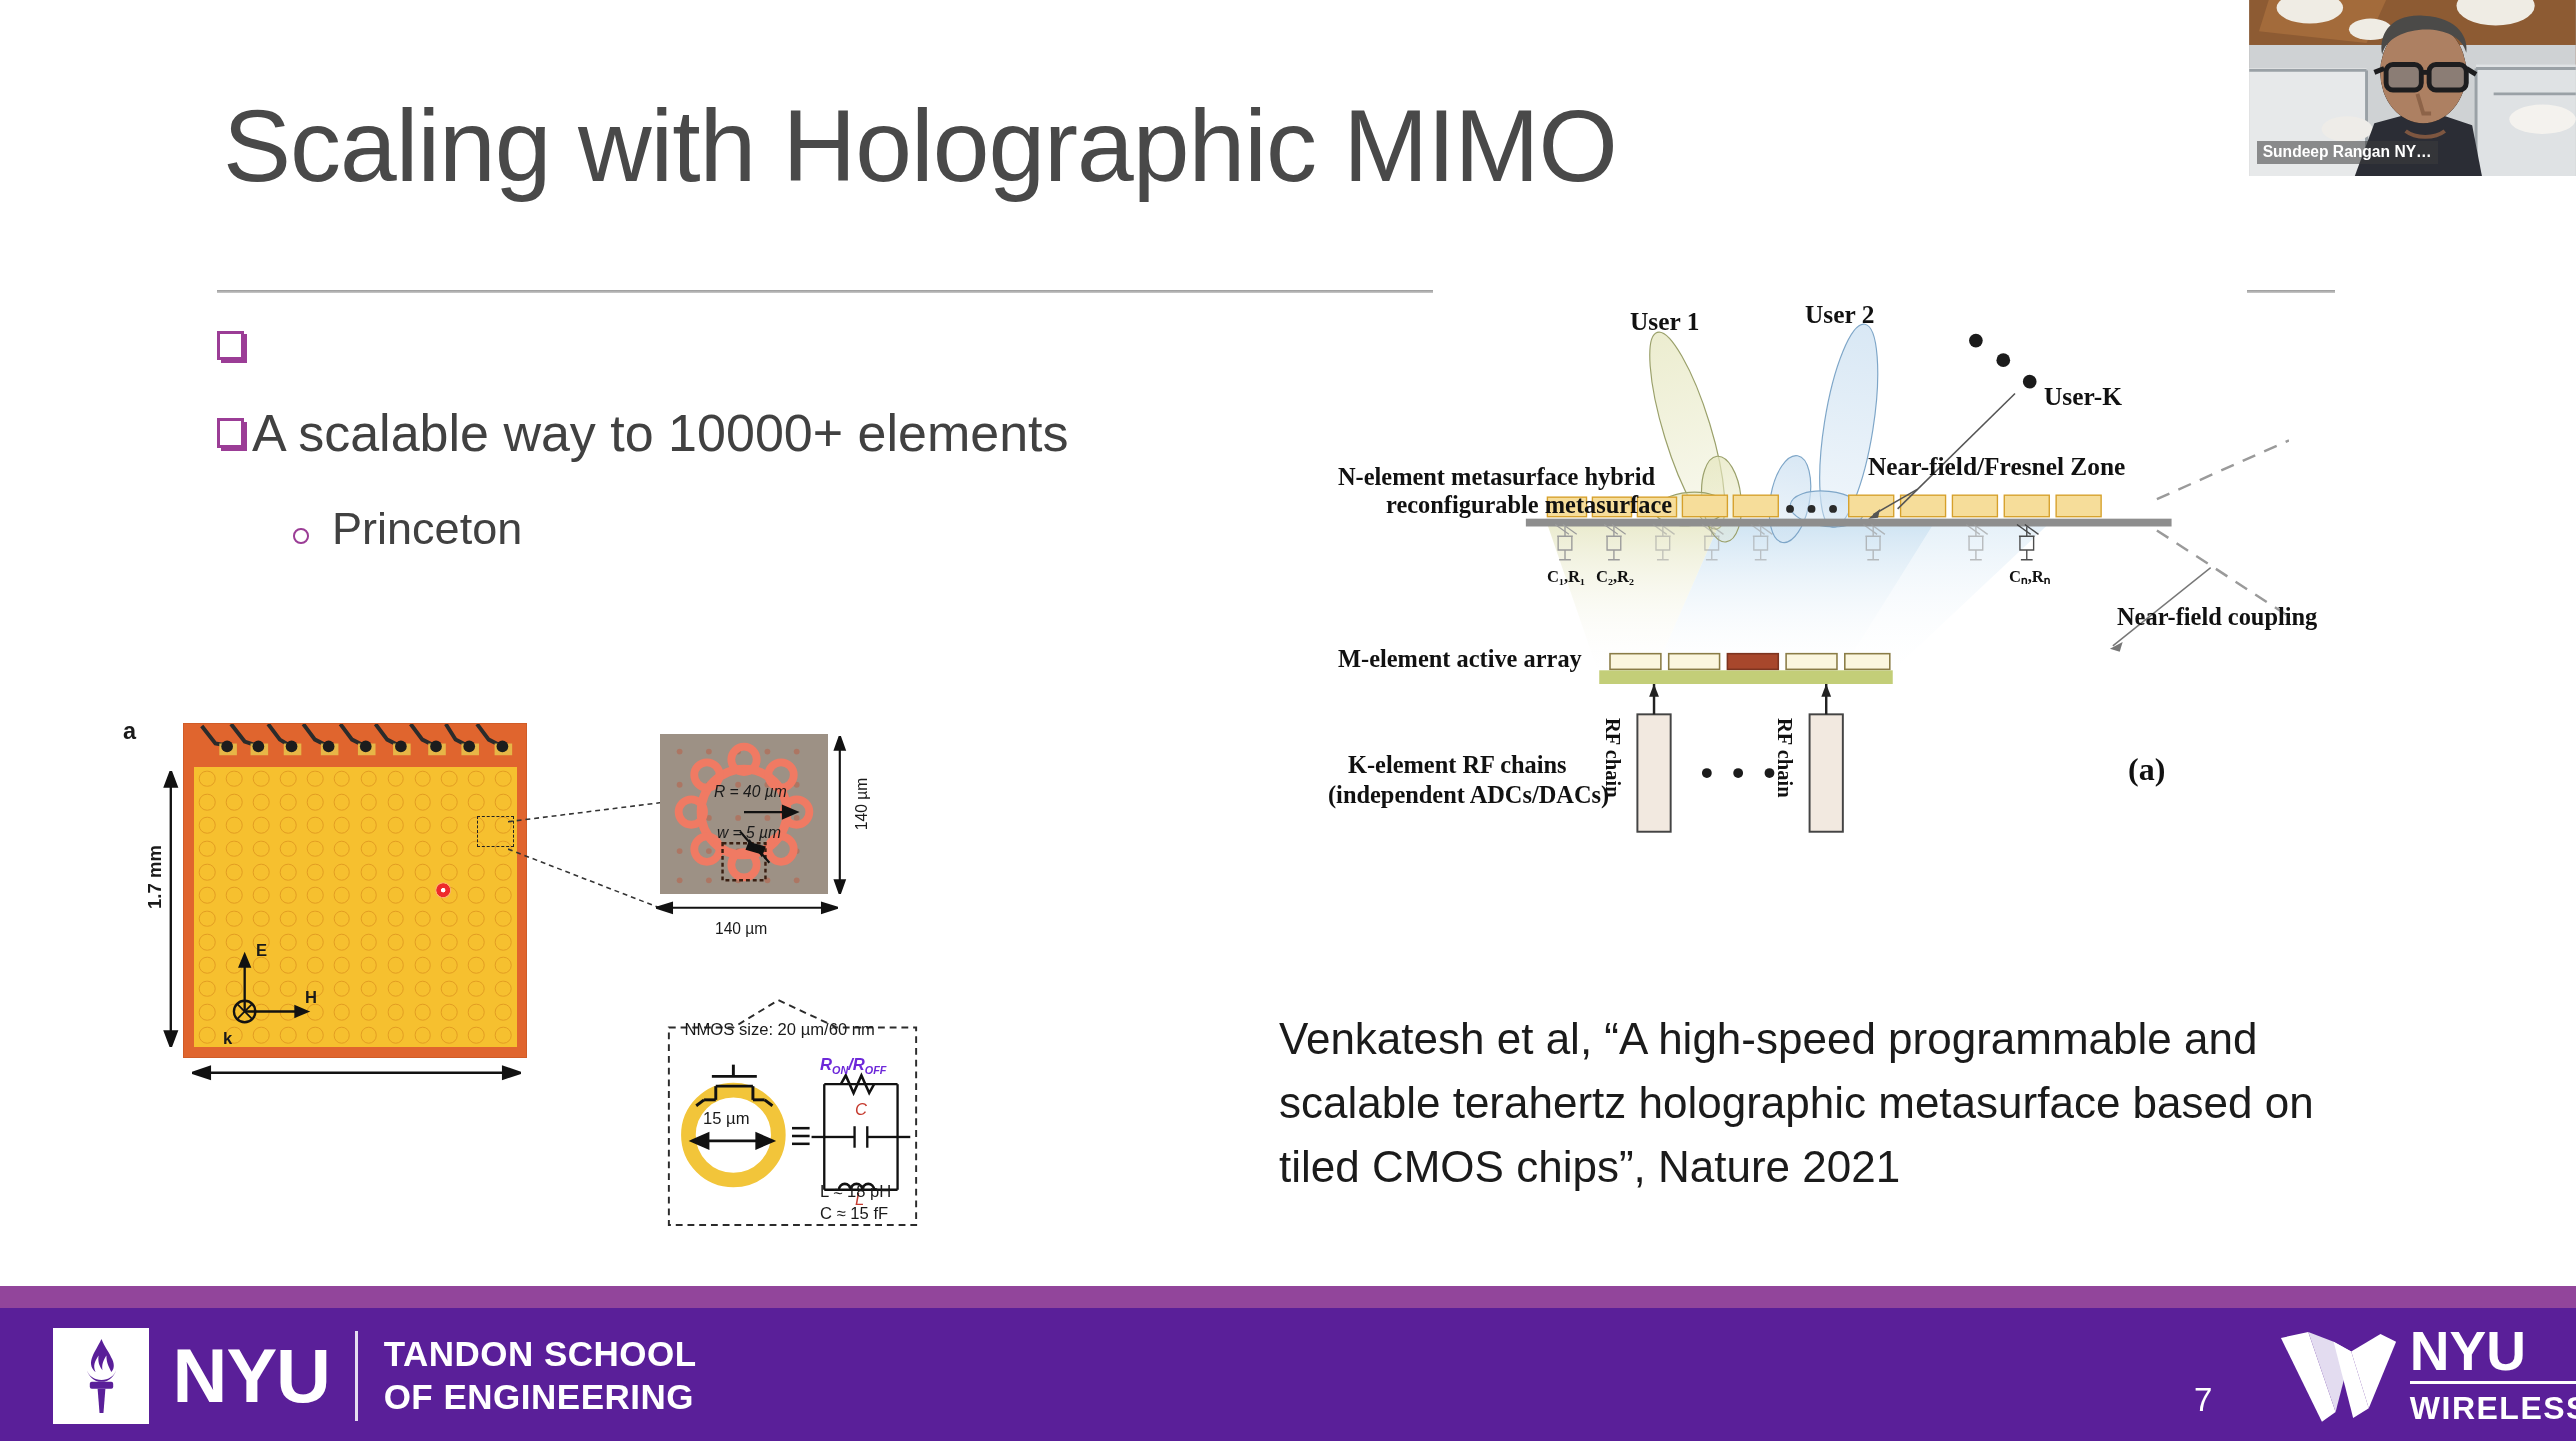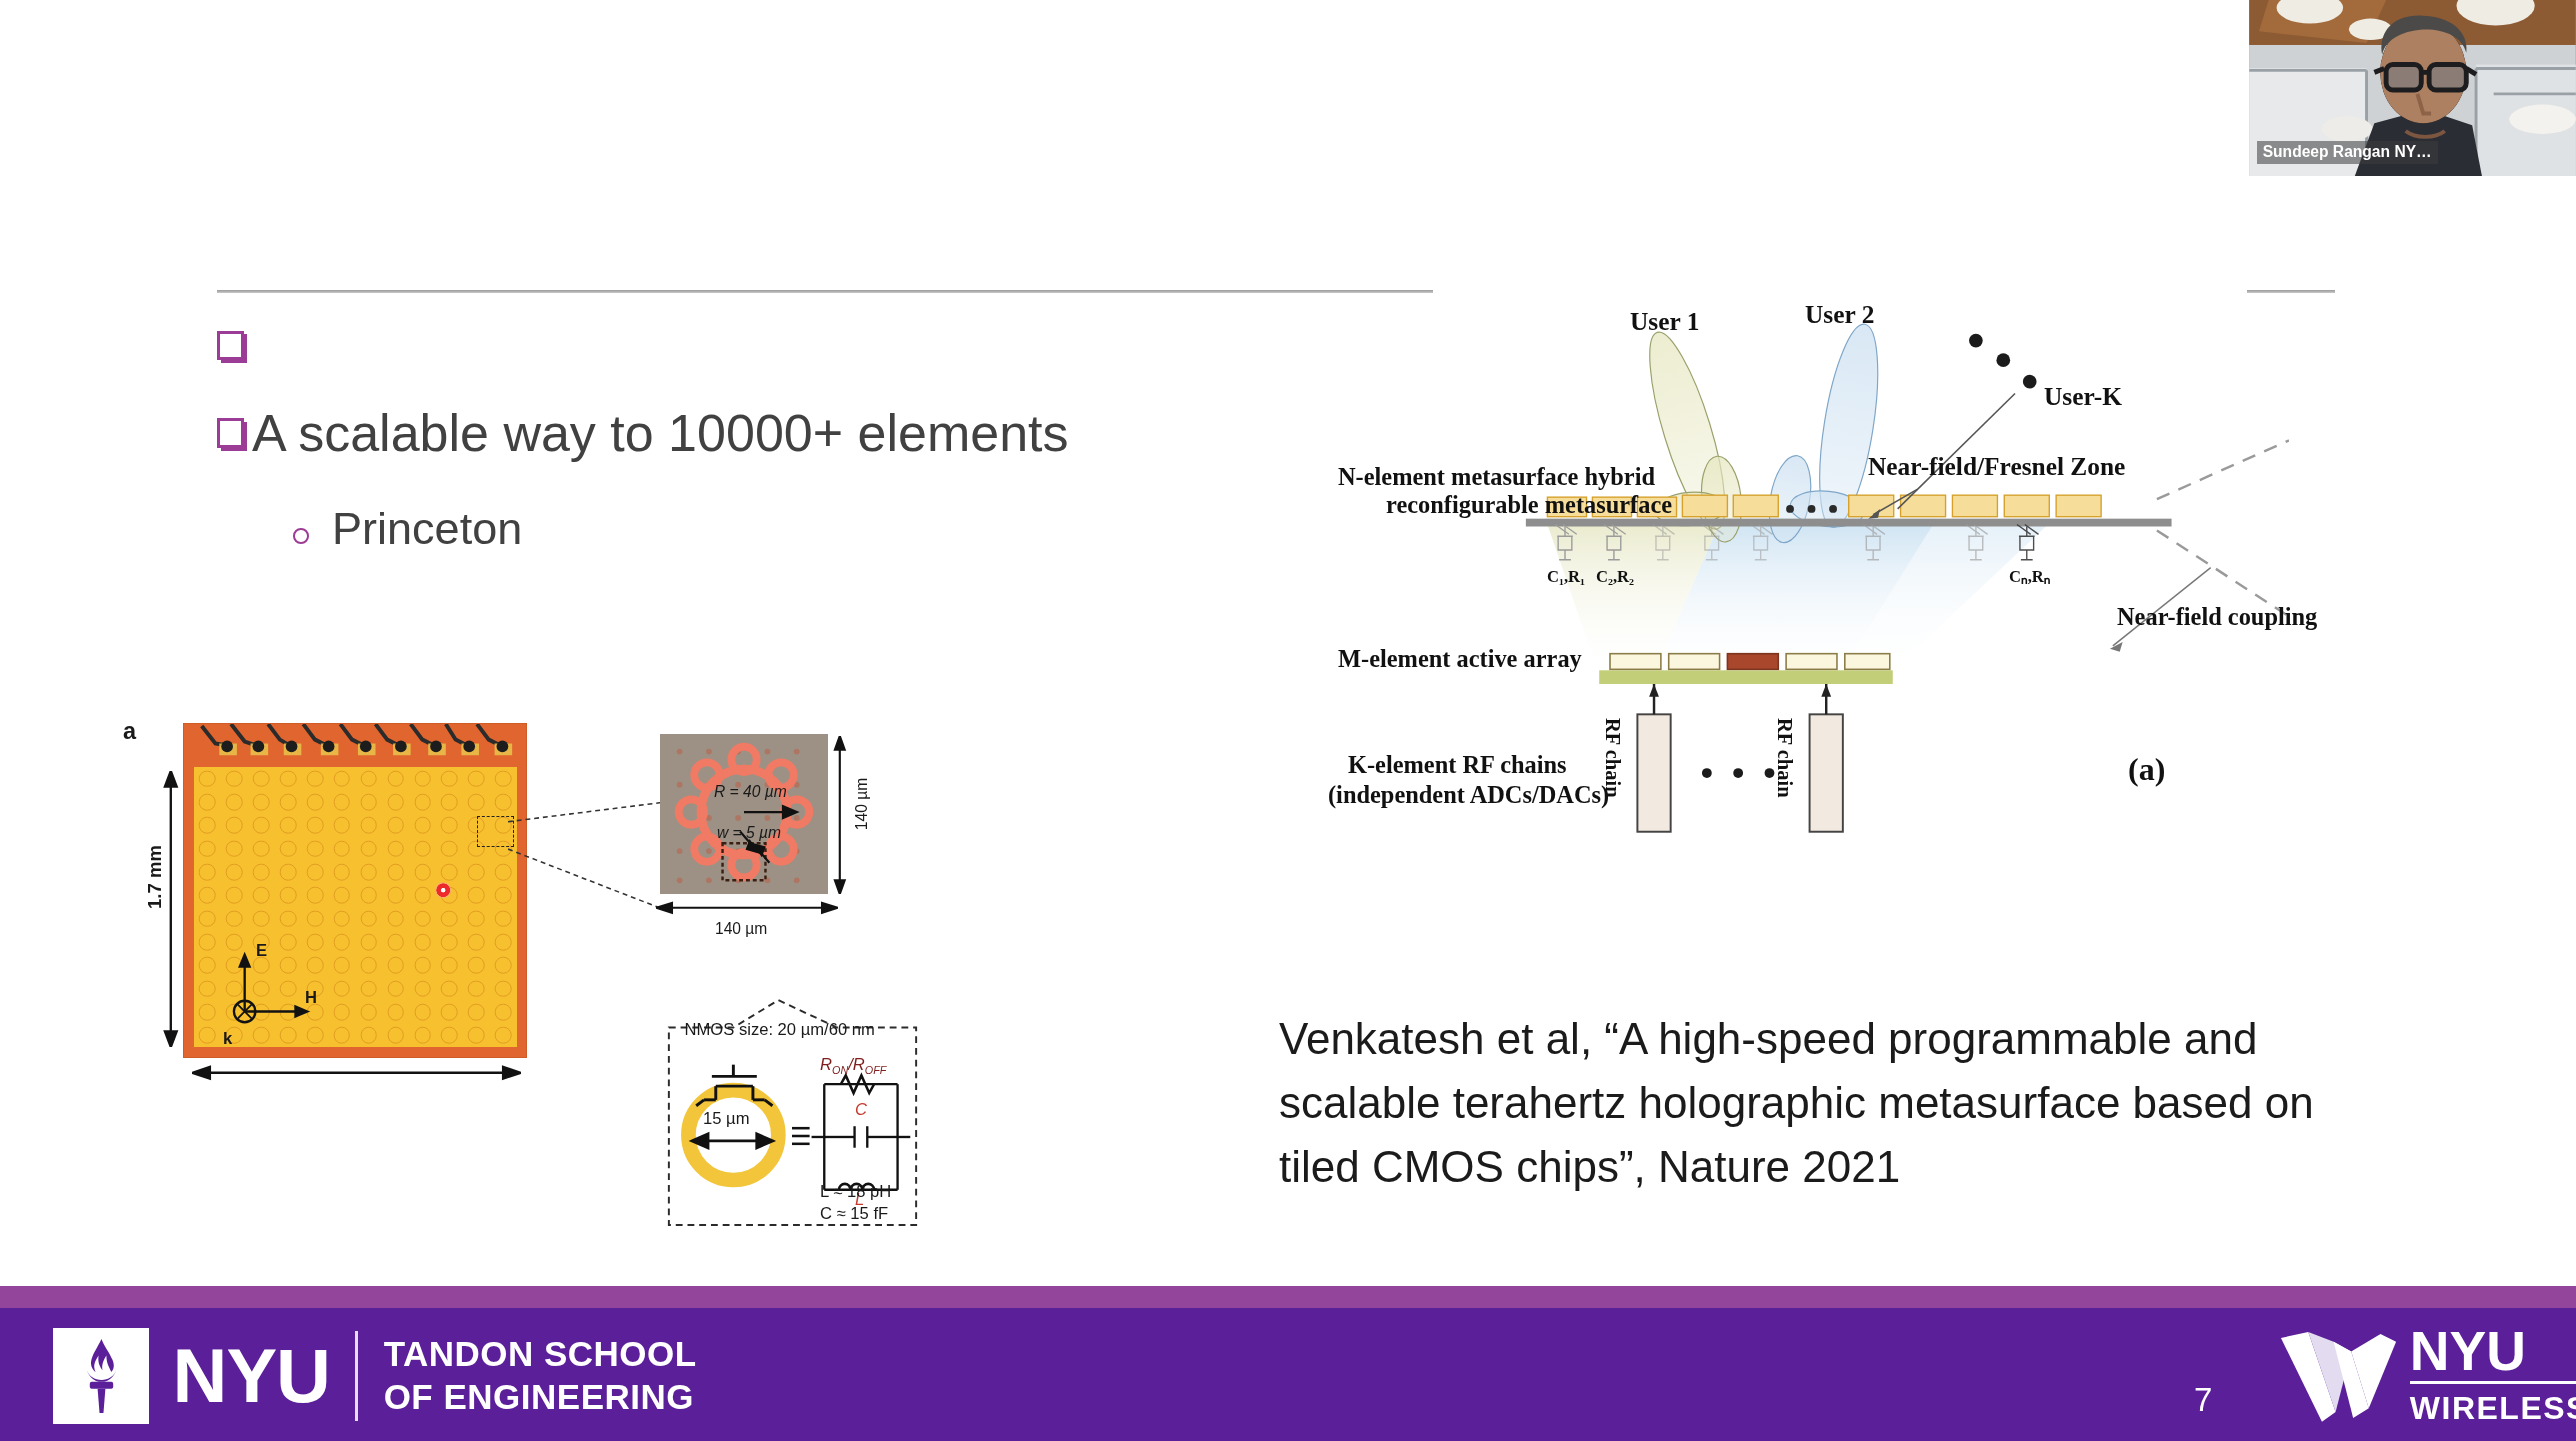--- a/index.html
+++ b/index.html
@@ -302,20 +302,21 @@
     background: rgba(60,60,60,.55);
     padding: 2.9px 5.9px;
     white-space: nowrap;
   }
 </style>
 </head>
 <body>
 
 <div id="slide">
 
+  <div id="title">Scaling with Holographic MIMO</div>
   <div id="rule-main"></div>
   <div id="rule-side"></div>
 
   <div id="bullets">
 
     <div class="bullet-row">
       <span class="sq-bullet">
         <span class="shadow"></span>
           <span class="face"></span>
       </span>
@@ -1124,21 +1125,21 @@
         </g>
 
         <g stroke="#111" stroke-width="3" fill="#111">
           <path d="M42,146 L100,146" fill="none"></path>
           <polygon points="30,146 46,139 46,153"></polygon>
             <polygon points="112,146 96,139 96,153"></polygon>
         </g>
       </svg>
       <span class="fig-lbl" style="left:21.5px; top:21.5px; font-size:16.6px; font-weight:normal;">NMOS size: 20 µm/60 nm</span>
       <span class="fig-lbl" style="left:40px; top:111px; font-size:16.6px; font-weight:normal;">15 µm</span>
-      <span class="fig-lbl" style="left:157px; top:57px; font-size:16.6px; color:#7f1d1d; font-style:italic; font-weight:normal;"><span>R</span><sub style="font-size:10.8px">ON</sub><span>/R</span><sub style="font-size:10.8px">OFF</sub></span>
+      <span class="fig-lbl" style="left:157px; top:57px; font-size:16.6px; color:#6d28d9; font-style:italic; font-weight:bold;"><span>R</span><sub style="font-size:10.8px">ON</sub><span>/R</span><sub style="font-size:10.8px">OFF</sub></span>
       <span class="fig-lbl" style="left:192px; top:102px; font-size:16.6px; color:#c53a2e; font-style:italic; font-weight:normal;">C</span>
       <span class="fig-lbl" style="left:192px; top:192px; font-size:16.6px; color:#c53a2e; font-style:italic; font-weight:normal;">L</span>
       <span class="fig-lbl" style="left:157px; top:184px; font-size:16.6px; font-weight:normal;">L ≈ 18 pH</span>
       <span class="fig-lbl" style="left:157px; top:206px; font-size:16.6px; font-weight:normal;">C ≈  15 fF</span>
     </div>
   </div>
 
   <div id="footer-accent"></div>
   <div id="footer"></div>
 

